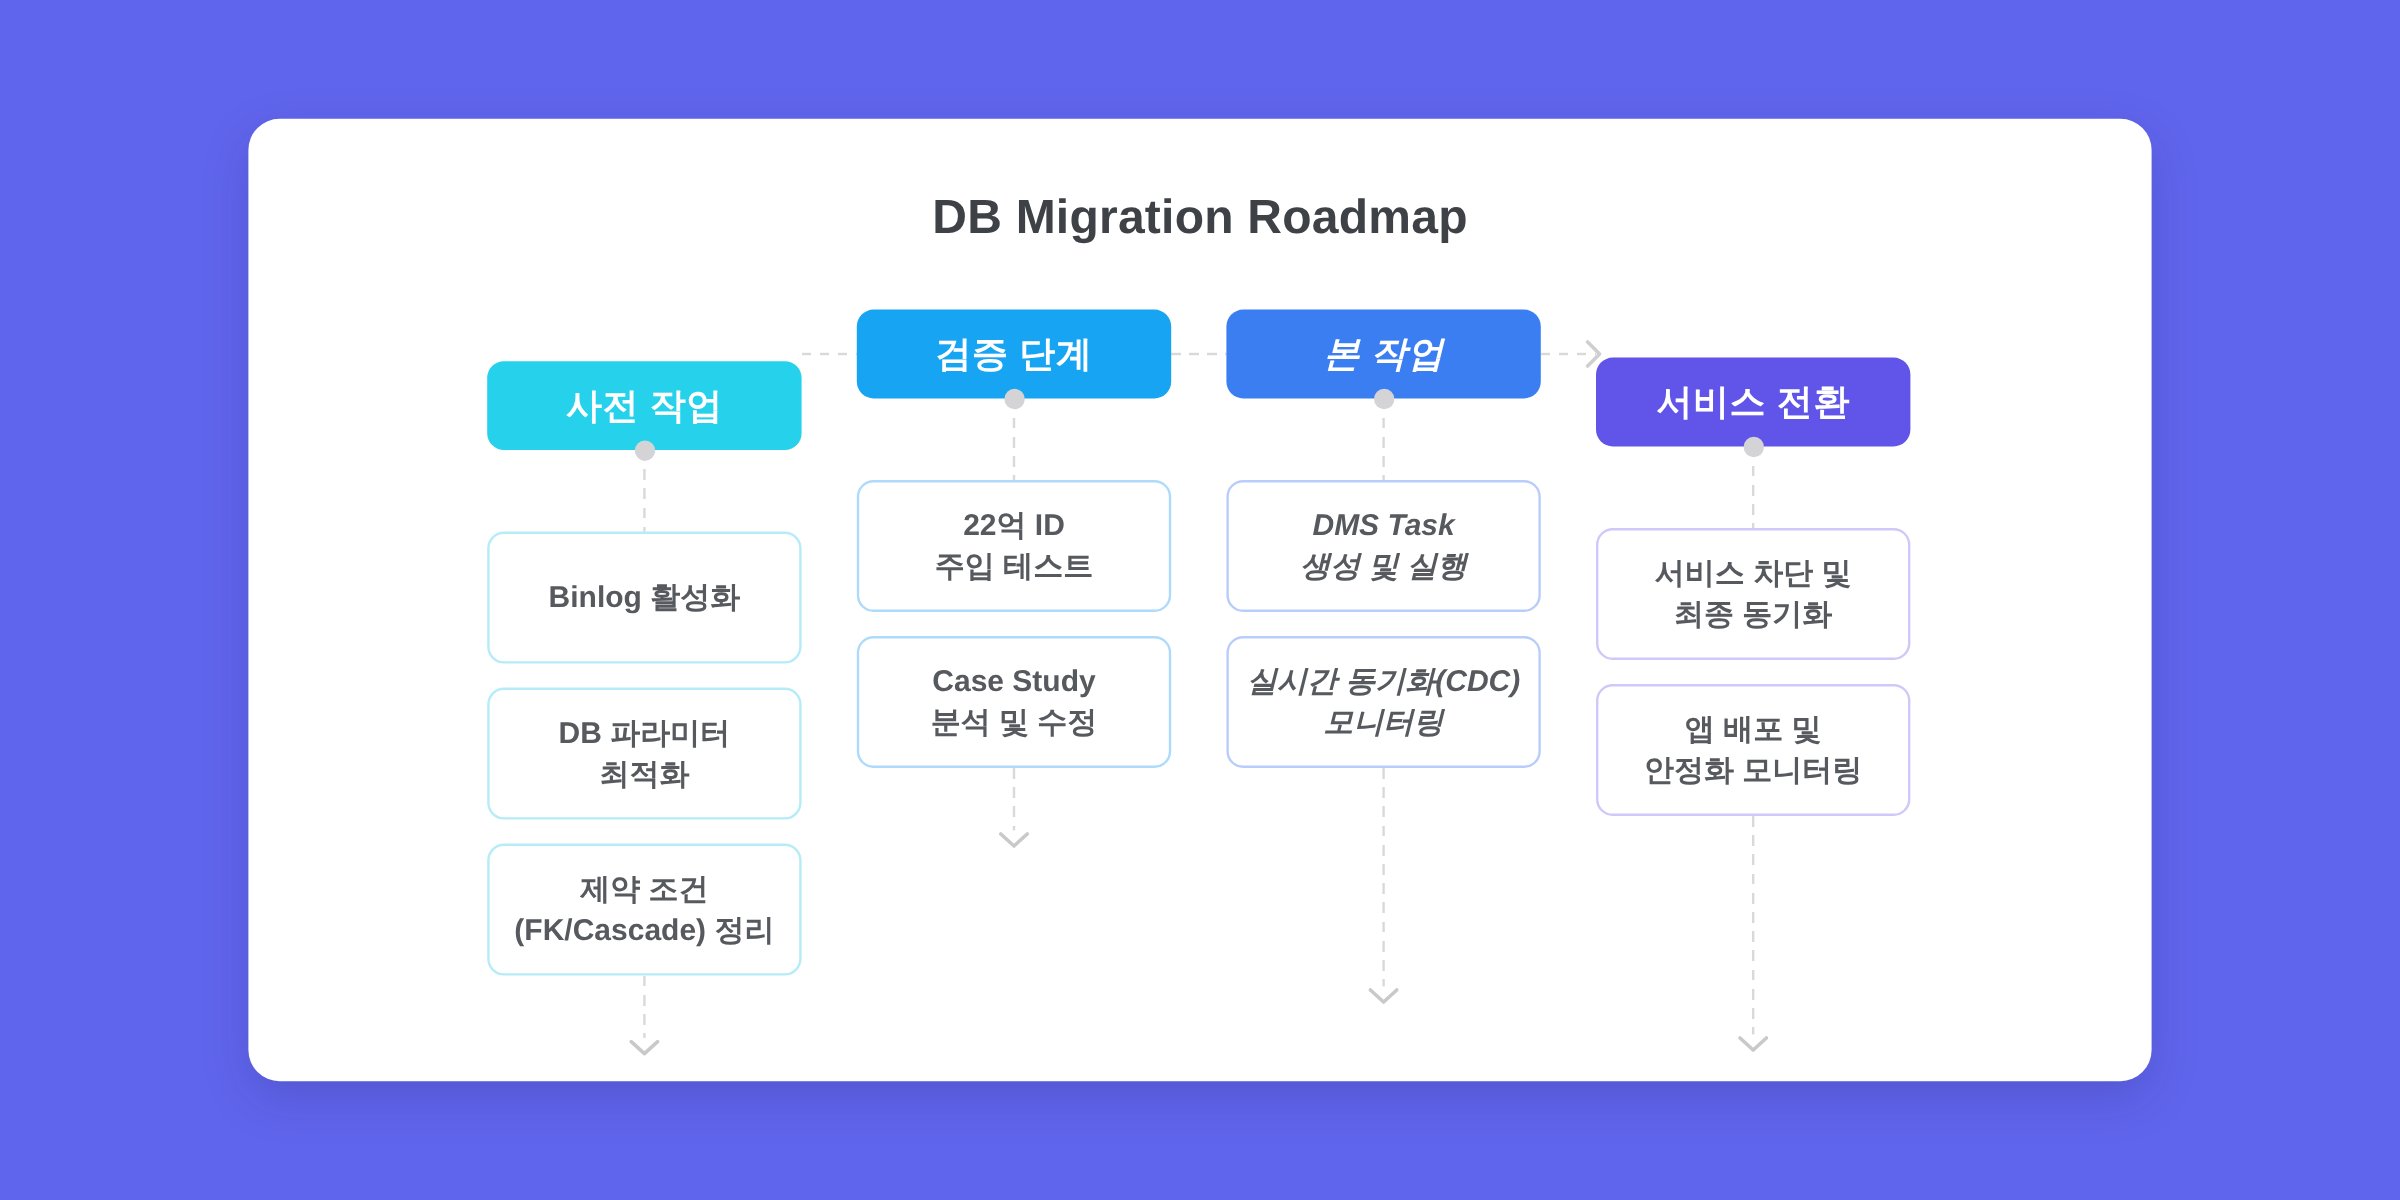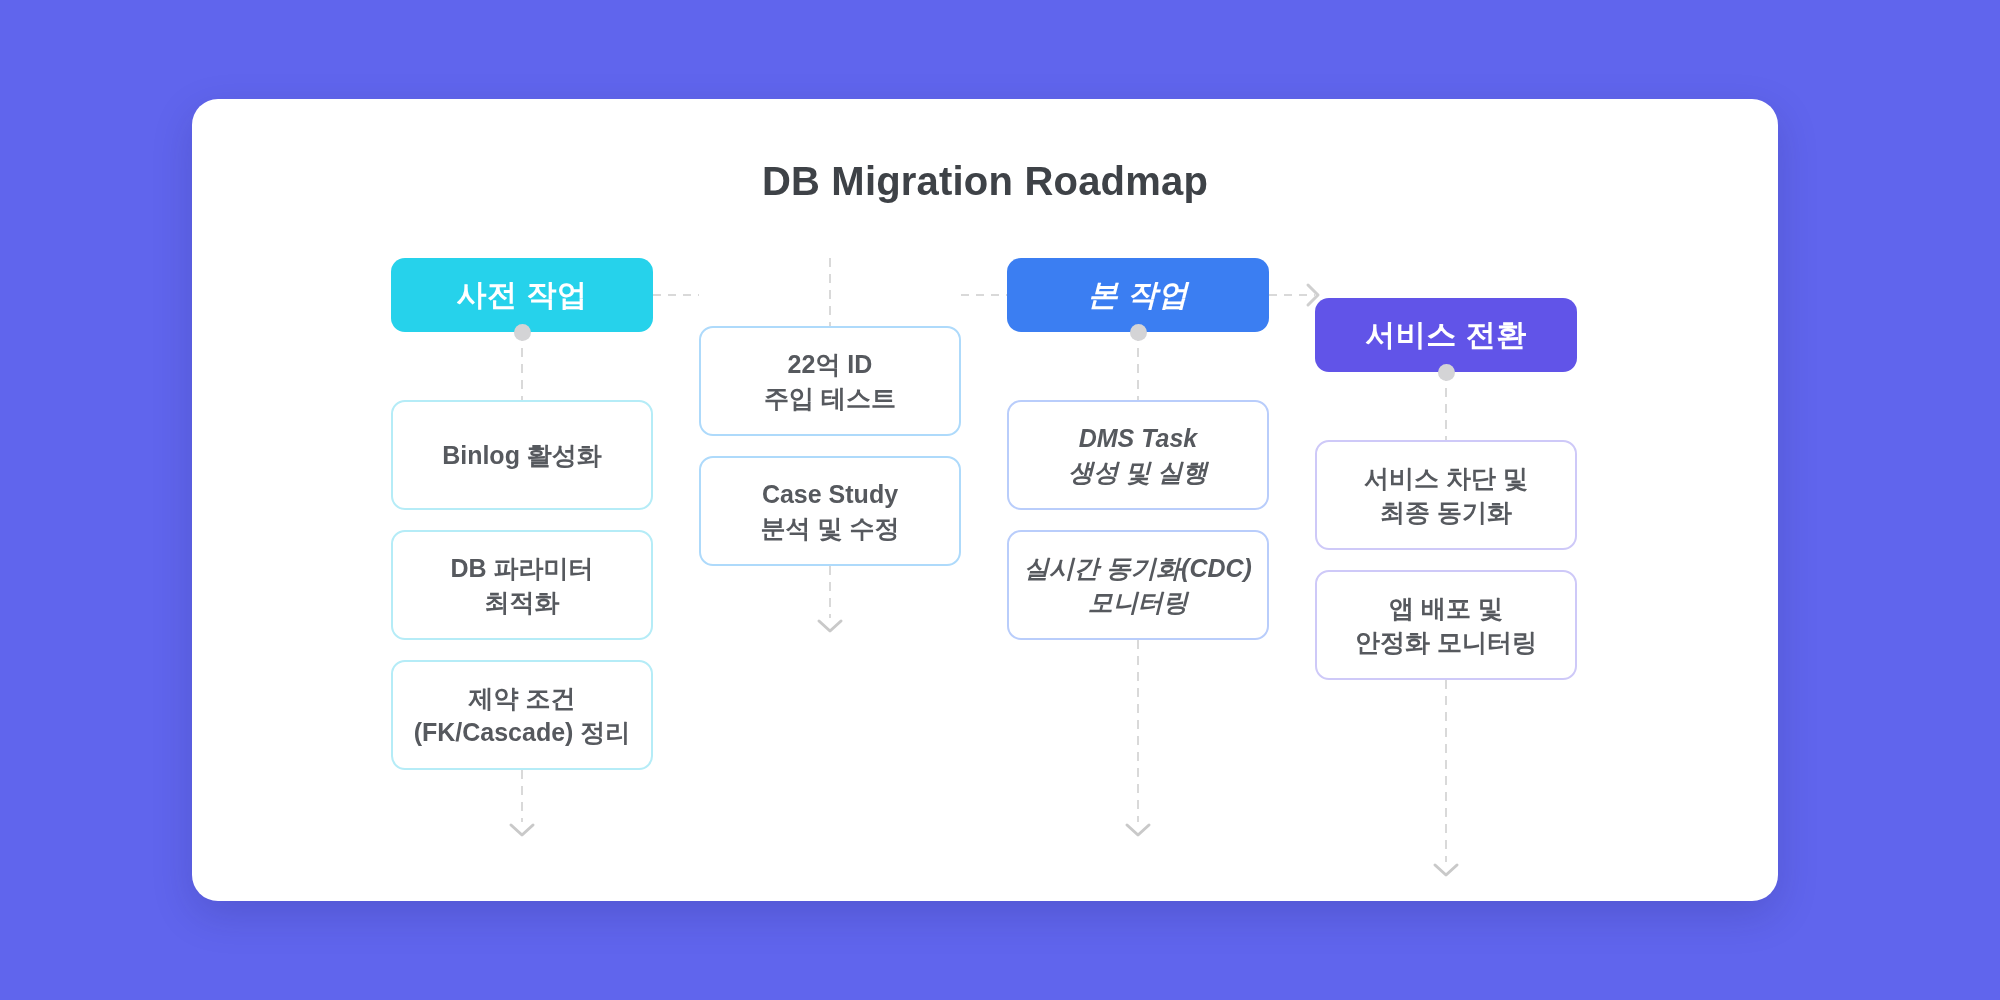--- a/index.html
+++ b/index.html
@@ -13,21 +13,21 @@
   *{margin:0;padding:0;box-sizing:border-box;}
   html,body{width:2000px;height:1000px;}
   body{
     background:var(--bg);
     font-family:"Liberation Sans","DejaVu Sans",sans-serif;
     position:relative;
     overflow:hidden;
   }
   .panel{
     position:absolute;
-    left:192px;top:99px;width:1586px;height:802px;
+    left:207px;top:99px;width:1586px;height:802px;
     background:var(--panel);
     border-radius:26px;
     box-shadow:0 14px 40px rgba(25,25,90,0.18);
   }
   .title{
     position:absolute;
     left:0;top:60px;width:100%;
     text-align:center;
     font-size:40px;
     font-weight:700;
@@ -36,21 +36,21 @@
   }
   .grid{
     position:absolute;
     left:199px;top:159px;width:1186px;height:580px;
   }
   .column{
     position:absolute;
     top:0;width:262px;height:580px;
     display:flex;flex-direction:column;align-items:center;
   }
-  .col0{left:0;}
+  .col0{left:0;margin-top:43px;}
   .col1{left:308px;}
   .col2{left:616px;font-style:italic;}
   .col3{left:924px;margin-top:40px;}
   .stage-header{
     position:relative;
     width:262px;height:74px;
     border-radius:14px;
     background:var(--accent);
     color:#ffffff;
     font-size:30px;font-weight:700;
@@ -135,20 +135,24 @@
         <span>제약 조건</span>
         <span>(FK/Cascade) 정리</span>
       </div>
       <div class="v-dash tail-short"></div>
       <svg class="chevron-down" width="28" height="16" viewBox="0 0 28 16">
         <polyline points="3,3 14,13 25,3" fill="none" stroke="#c9c9c9" stroke-width="3" stroke-linecap="round" stroke-linejoin="round"></polyline>
       </svg>
     </div>
 
     <div class="column col1" style="--accent: #17a4f3; --card-border: #aedafb;">
+      <div class="stage-header">
+        <span>검증 단계</span>
+        <span class="dot"></span>
+      </div>
       <div class="v-dash spacer-top"></div>
       <div class="task-card">
         <span>22억 ID</span>
         <span>주입 테스트</span>
       </div>
       <div class="task-card">
         <span>Case Study</span>
         <span>분석 및 수정</span>
       </div>
       <div class="v-dash tail-short"></div>

